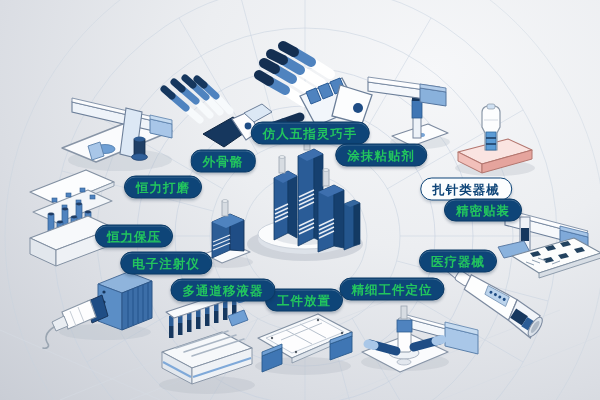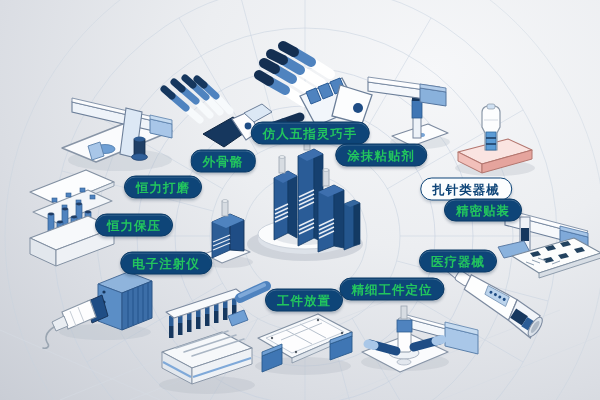--- a/index.html
+++ b/index.html
@@ -406,16 +406,17 @@
 
 <div class="label-pill" style="left:163px;top:187px;">恒力打磨</div>
 <div class="label-pill" style="left:223px;top:161px;border-radius:10px;">外骨骼</div>
 <div class="label-pill" style="left:310px;top:133px;">仿人五指灵巧手</div>
 <div class="label-pill" style="left:368px;top:155px;margin-left:13px;">涂抹粘贴剂</div>
 <div class="label-pill outline" style="left:457px;top:189px;margin-left:9px;">扎针类器械</div>
 <div class="label-pill" style="left:483px;top:210px;">精密贴装</div>
 <div class="label-pill" style="left:458px;top:261px;">医疗器械</div>
 <div class="label-pill" style="left:392px;top:289px;">精细工件定位</div>
 <div class="label-pill" style="left:304px;top:300px;">工件放置</div>
+<div class="label-pill" style="left:223px;top:290px;">多通道移液器</div>
 <div class="label-pill" style="left:166px;top:263px;">电子注射仪</div>
-<div class="label-pill" style="left:134px;top:225px;">恒力保压</div>
+<div class="label-pill" style="left:134px;top:236px;text-decoration:underline;">恒力保压</div>
 
 </div>
 
 </body></html>

